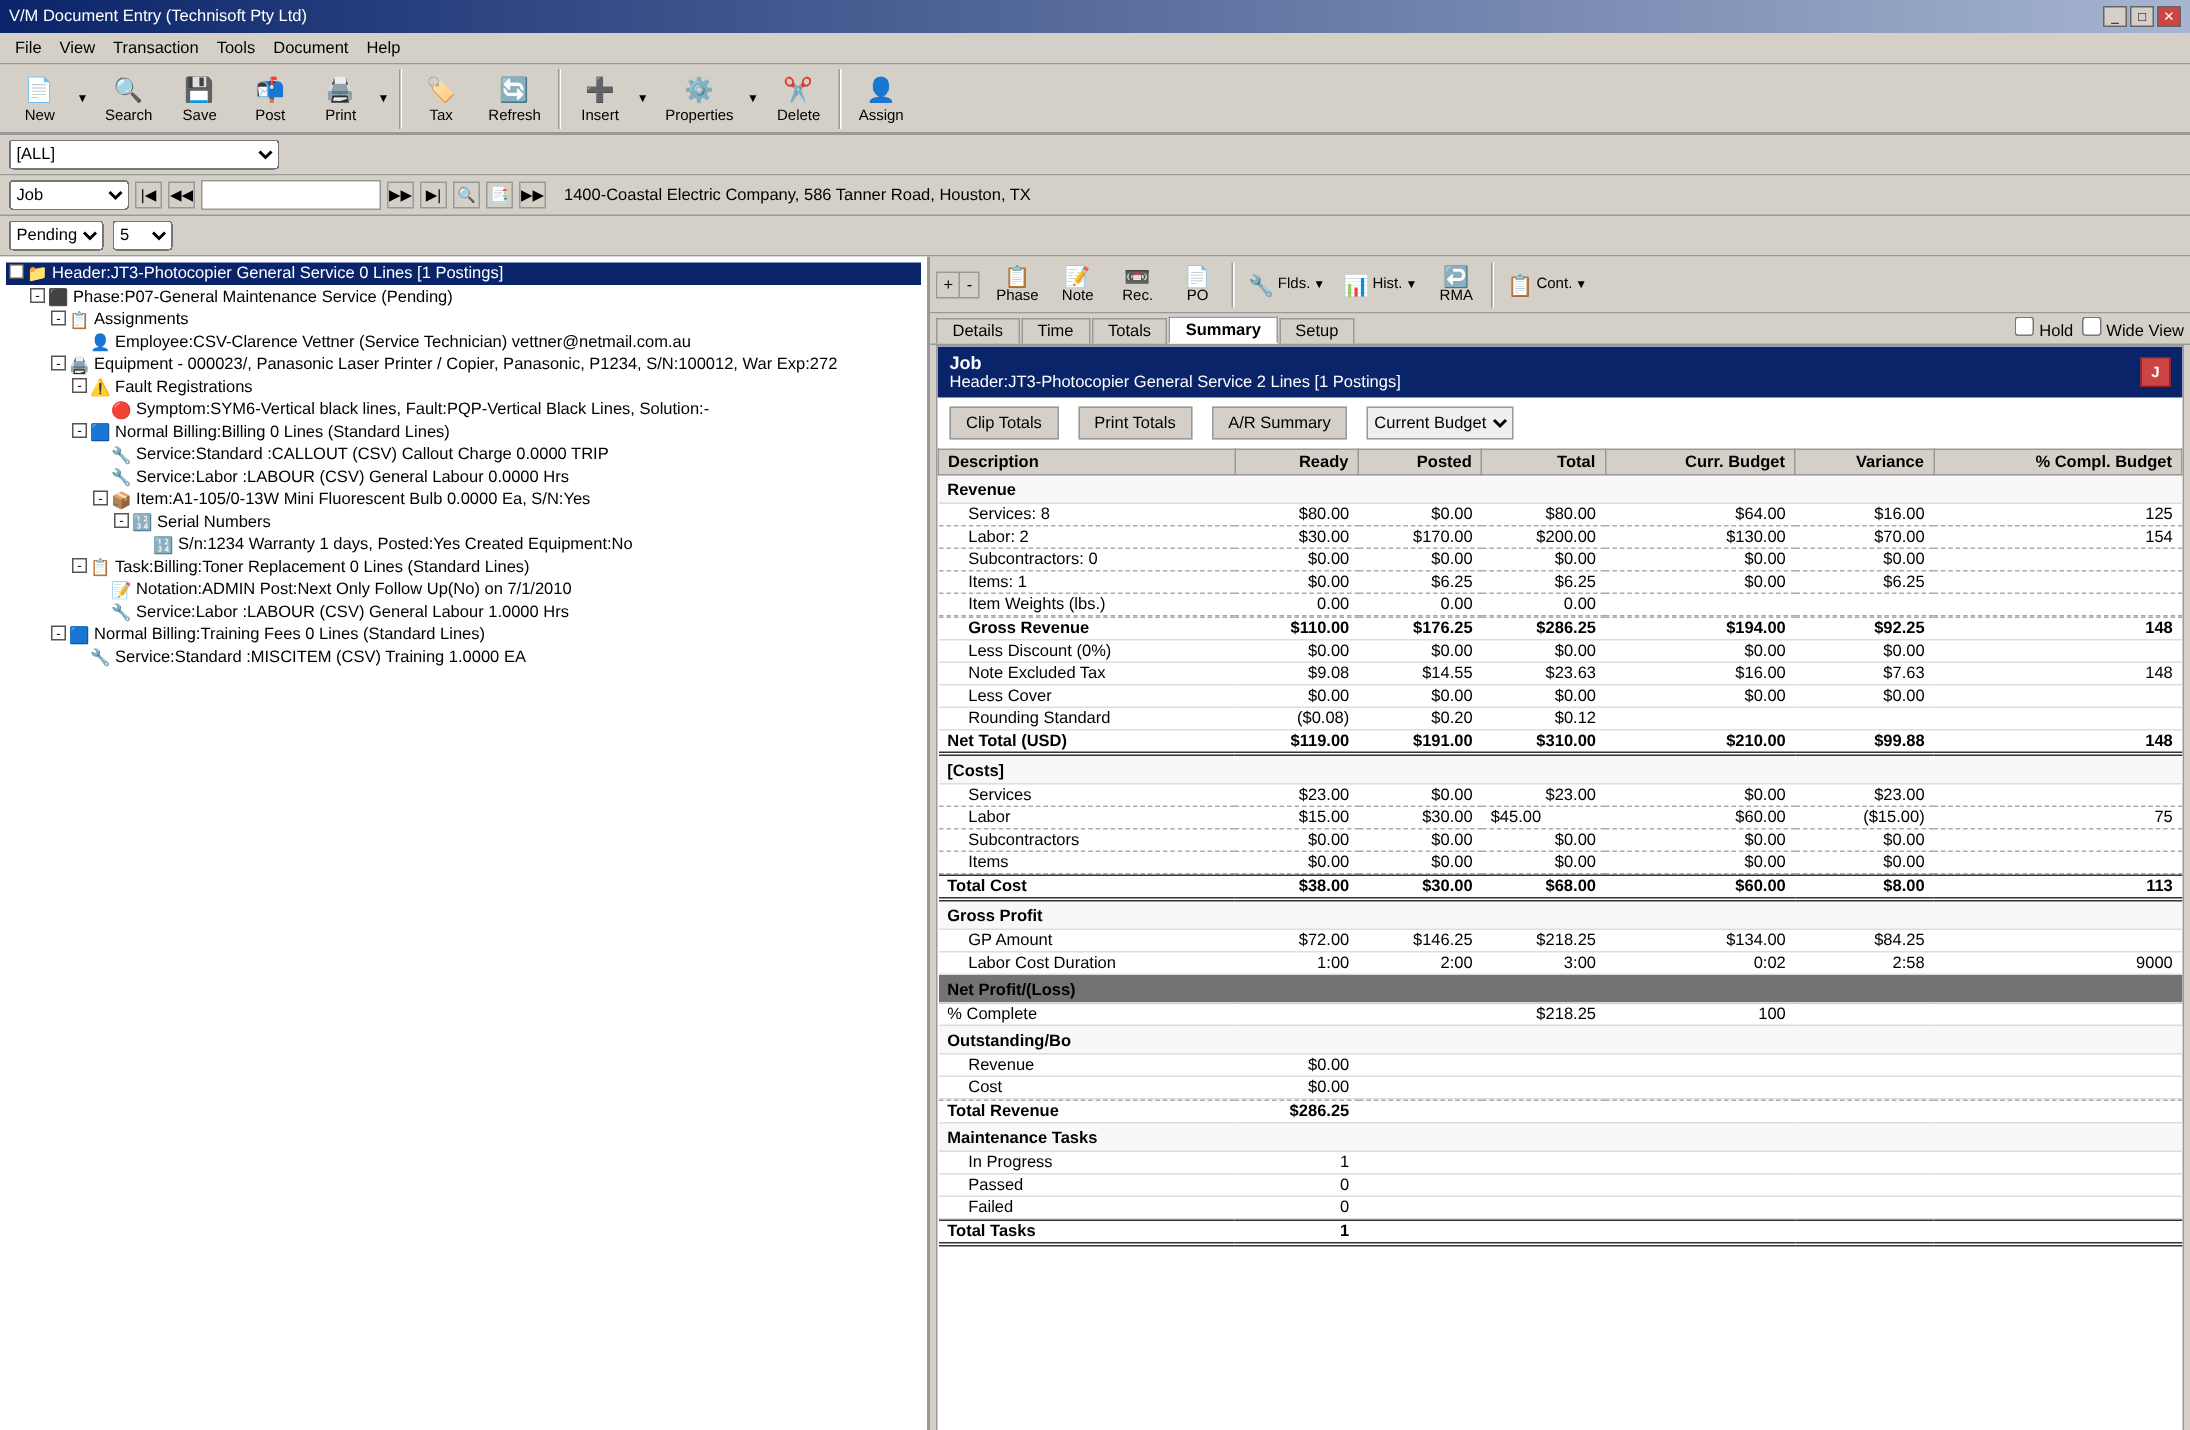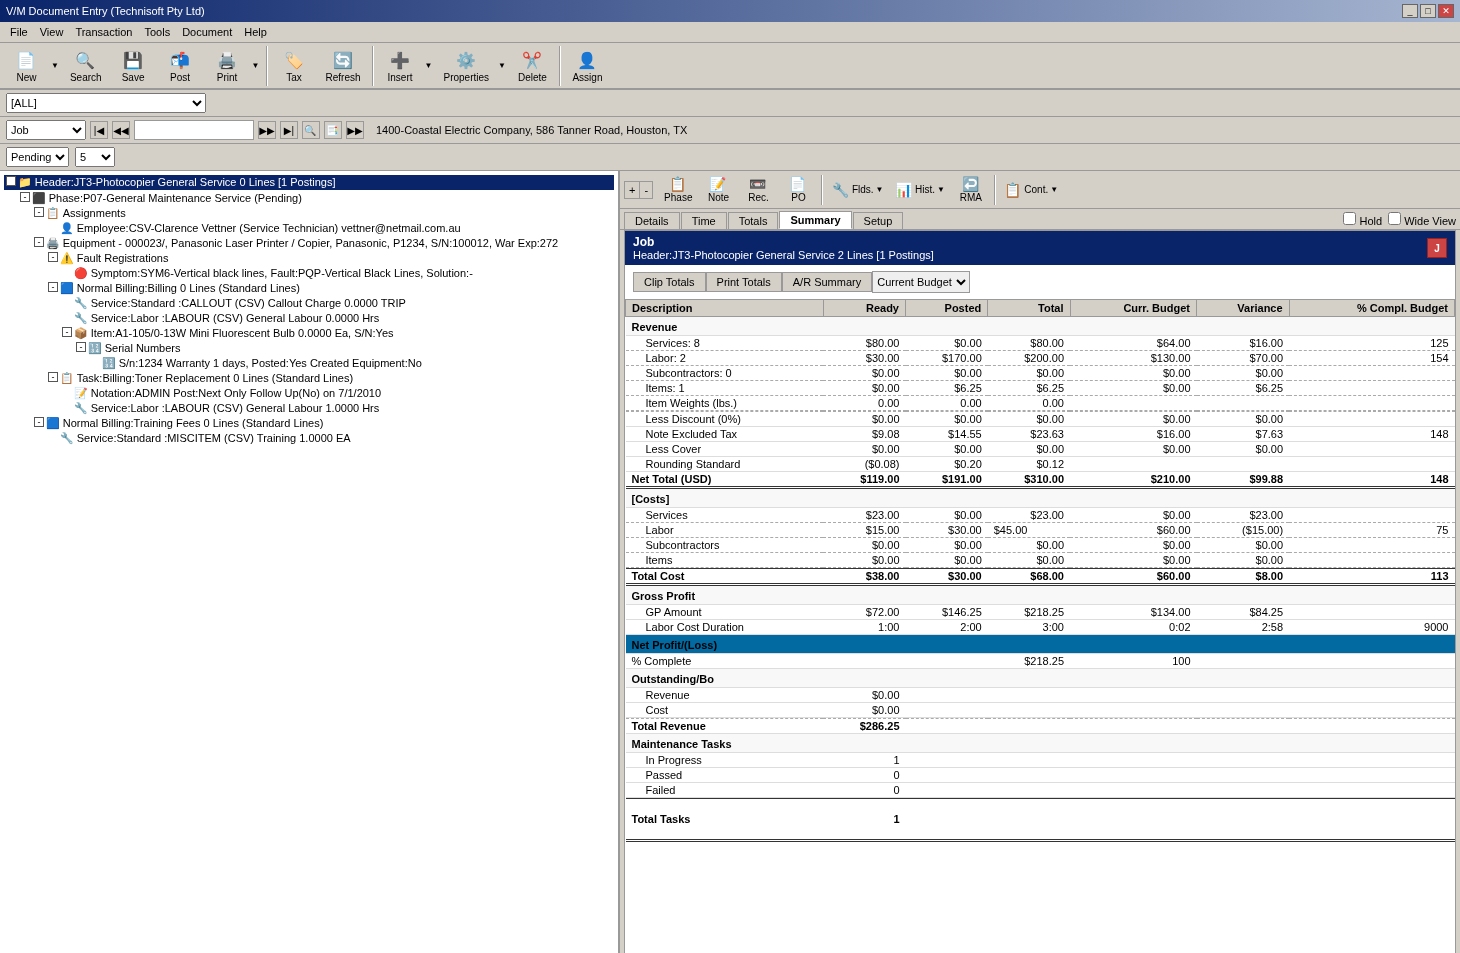--- a/index.html
+++ b/index.html
@@ -16,21 +16,21 @@
     
     
     #toolbar { background: #d4d0c8; display: flex; align-items: center; padding: 2px 4px; border-bottom: 2px solid #999; gap: 2px; }
     .toolbar-btn { display: flex; flex-direction: column; align-items: center; padding: 2px 6px; cursor: pointer; border: 1px solid transparent; min-width: 45px; font-size: 10px; }
     .toolbar-btn .icon { width: 24px; height: 24px; display: flex; align-items: center; justify-content: center; font-size: 16px; }
     .toolbar-separator { width: 2px; height: 40px; border-left: 1px solid #999; border-right: 1px solid #fff; margin: 0 2px; }
     .toolbar-btn-group { display: flex; align-items: center; }
     
     
     #filterbar { background: #d4d0c8; padding: 3px 6px; display: flex; align-items: center; border-bottom: 1px solid #999; }
-    #filterbar select { width: 200px; height: 20px; font-size: 11px; }
+    #filterbar select { width: 180px; height: 20px; font-size: 11px; }
     
     
     #recordbar { background: #d4d0c8; padding: 3px 6px; display: flex; align-items: center; gap: 4px; border-bottom: 1px solid #999; }
     #recordbar select { width: 80px; height: 20px; font-size: 11px; }
     #recordbar input { width: 120px; height: 20px; font-size: 11px; padding: 1px 4px; border: 1px solid #999; }
     #recordbar .nav-btn { width: 18px; height: 18px; font-size: 10px; cursor: pointer; border: 1px solid #999; background: #d4d0c8; display: flex; align-items: center; justify-content: center; }
     #recordbar .addr { font-size: 11px; margin-left: 8px; }
     
     
     #main { display: flex; height: calc(100vh - 160px); }
@@ -49,21 +49,21 @@
     .tab { padding: 2px 10px; border: 1px solid #999; border-bottom: none; background: #d4d0c8; cursor: pointer; font-size: 11px; margin-right: 1px; }
     .tab.active { background: white; border-bottom: 1px solid white; font-weight: bold; }
     
     
     #content { background: white; flex: 1; overflow-y: auto; padding: 0; border: 1px solid #999; margin: 0 4px 4px; }
     
     
     #job-header { background: #0a246a; color: white; padding: 4px 8px; display: flex; justify-content: space-between; align-items: center; }
     
     
-    #action-btns { display: flex; gap: 0; padding: 6px 8px; align-items: center; }
+    #action-btns { display: flex; gap: 13px; padding: 6px 8px; }
     .action-btn { padding: 3px 10px; border: 1px solid #999; background: #d4d0c8; cursor: pointer; font-size: 11px; }
     .budget-select { height: 22px; font-size: 11px; border: 1px solid #999; }
     
     
     #summary-table { width: 100%; border-collapse: collapse; font-size: 11px; }
     #summary-table th { background: #d4d0c8; border: 1px solid #999; padding: 2px 6px; text-align: left; font-weight: bold; }
     #summary-table td { border-bottom: 1px solid #ddd; padding: 1px 6px; }
     
     
     .tree-item { display: flex; align-items: flex-start; padding: 1px 2px; cursor: pointer; white-space: nowrap; }
@@ -458,20 +458,29 @@
               <td style="padding: 1px 6px; border-bottom: 1px dashed rgb(170, 170, 170); text-align: right;">0.00</td>
               <td style="padding: 1px 6px; border-bottom: 1px dashed rgb(170, 170, 170); text-align: right;">0.00</td>
               <td style="padding: 1px 6px; border-bottom: 1px dashed rgb(170, 170, 170); text-align: right;"></td>
               <td style="padding: 1px 6px; border-bottom: 1px dashed rgb(170, 170, 170); text-align: right;"></td>
               <td style="padding: 1px 6px; border-bottom: 1px dashed rgb(170, 170, 170); text-align: right;"></td>
             </tr>
             <tr>
               <td colspan="7" style="border-bottom: 1px dashed rgb(170, 170, 170); padding: 0px;"></td>
             </tr>
             <tr>
+              <td style="padding: 1px 6px 1px 20px; font-weight: bold;">Gross Revenue</td>
+              <td style="padding: 1px 6px; text-align: right; font-weight: bold;">$110.00</td>
+              <td style="padding: 1px 6px; text-align: right; font-weight: bold;">$176.25</td>
+              <td style="padding: 1px 6px; text-align: right; font-weight: bold;">$286.25</td>
+              <td style="padding: 1px 6px; text-align: right; font-weight: bold;">$194.00</td>
+              <td style="padding: 1px 6px; text-align: right; font-weight: bold;">$92.25</td>
+              <td style="padding: 1px 6px; text-align: right; font-weight: bold;">148</td>
+            </tr>
+            <tr>
               <td style="padding: 1px 6px 1px 20px;">Less Discount (0%)</td>
               <td style="padding: 1px 6px; text-align: right;">$0.00</td>
               <td style="padding: 1px 6px; text-align: right;">$0.00</td>
               <td style="padding: 1px 6px; text-align: right;">$0.00</td>
               <td style="padding: 1px 6px; text-align: right;">$0.00</td>
               <td style="padding: 1px 6px; text-align: right;">$0.00</td>
               <td style="padding: 1px 6px; text-align: right;"></td>
             </tr>
             <tr>
               <td style="padding: 1px 6px 1px 20px;">Note Excluded Tax</td>
@@ -575,21 +584,21 @@
             <tr>
               <td style="padding: 1px 6px 1px 20px;">Labor Cost Duration</td>
               <td style="padding: 1px 6px; text-align: right;">1:00</td>
               <td style="padding: 1px 6px; text-align: right;">2:00</td>
               <td style="padding: 1px 6px; text-align: right;">3:00</td>
               <td style="padding: 1px 6px; text-align: right;">0:02</td>
               <td style="padding: 1px 6px; text-align: right;">2:58</td>
               <td style="padding: 1px 6px; text-align: right;">9000</td>
             </tr>
             <tr>
-              <td colspan="7" style="font-weight: bold; padding: 4px 6px 2px; border-top: 1px solid rgb(170, 170, 170); background: #0369a1;">Net Profit/(Loss)</td>
+              <td colspan="7" style="font-weight: bold; padding: 4px 6px 2px; border-top: 1px solid rgb(170, 170, 170); background: #737373;">Net Profit/(Loss)</td>
             </tr>
             <tr>
               <td style="padding: 1px 6px; margin-left: 24px;">% Complete</td>
               <td style="padding: 1px 6px; text-align: right;"></td>
               <td style="padding: 1px 6px; text-align: right;"></td>
               <td style="padding: 1px 6px; text-align: right;">$218.25</td>
               <td style="padding: 1px 6px; text-align: right;">100</td>
               <td style="padding: 1px 6px; text-align: right;"></td>
               <td style="padding: 1px 6px; text-align: right;"></td>
             </tr>
@@ -653,21 +662,21 @@
               <td style="padding: 1px 6px; text-align: right;"></td>
               <td style="padding: 1px 6px; text-align: right;"></td>
               <td style="padding: 1px 6px; text-align: right;"></td>
               <td style="padding: 1px 6px; text-align: right;"></td>
               <td style="padding: 1px 6px; text-align: right;"></td>
             </tr>
             <tr>
               <td colspan="7" style="border-bottom: 1px dashed rgb(170, 170, 170); padding: 0px;"></td>
             </tr>
             <tr>
-              <td style="padding: 14px 6px; font-weight: bold; border-top: 1px solid rgb(51, 51, 51); border-bottom: 3px double rgb(51, 51, 51);">Total Tasks</td>
+              <td style="padding: 1px 6px; font-weight: bold; border-top: 1px solid rgb(51, 51, 51); border-bottom: 3px double rgb(51, 51, 51);">Total Tasks</td>
               <td style="padding: 1px 6px; font-weight: bold; border-top: 1px solid rgb(51, 51, 51); border-bottom: 3px double rgb(51, 51, 51); text-align: right;">1</td>
               <td style="padding: 1px 6px; font-weight: bold; border-top: 1px solid rgb(51, 51, 51); border-bottom: 3px double rgb(51, 51, 51); text-align: right;"></td>
               <td style="padding: 1px 6px; font-weight: bold; border-top: 1px solid rgb(51, 51, 51); border-bottom: 3px double rgb(51, 51, 51); text-align: right;"></td>
               <td style="padding: 1px 6px; font-weight: bold; border-top: 1px solid rgb(51, 51, 51); border-bottom: 3px double rgb(51, 51, 51); text-align: right;"></td>
               <td style="padding: 1px 6px; font-weight: bold; border-top: 1px solid rgb(51, 51, 51); border-bottom: 3px double rgb(51, 51, 51); text-align: right;"></td>
               <td style="padding: 1px 6px; font-weight: bold; border-top: 1px solid rgb(51, 51, 51); border-bottom: 3px double rgb(51, 51, 51); text-align: right;"></td>
             </tr>
           </tbody>
       </table>
 

